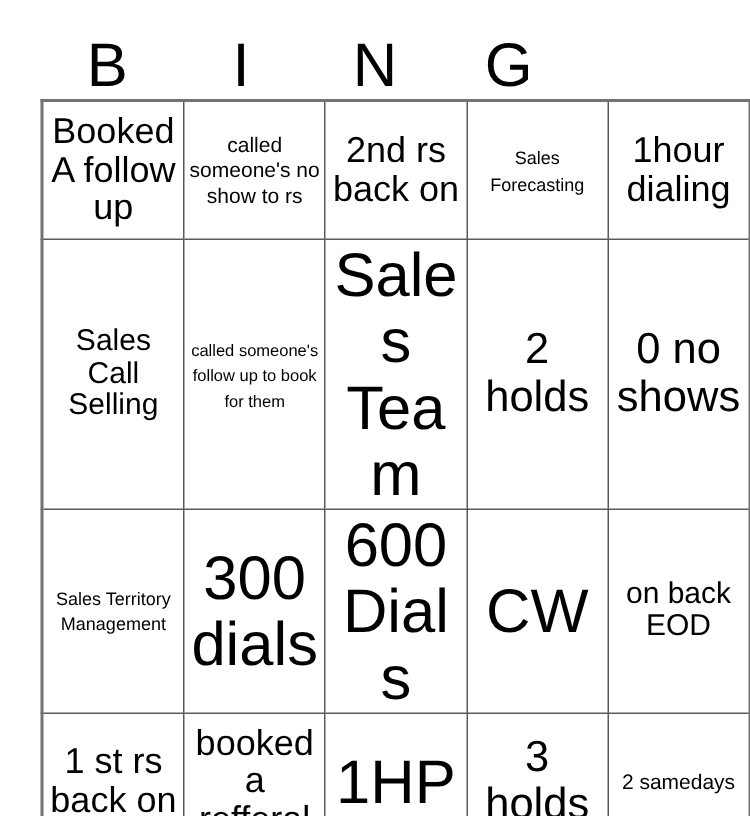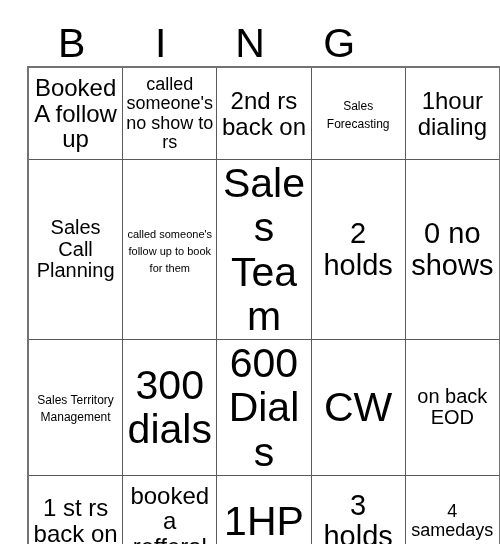--- a/index.html
+++ b/index.html
@@ -61,21 +61,21 @@
     line-height: 1.08;
     color: #000;
     word-wrap: break-word;
   }
 
   
   .fs-xxl { font-size: 41px; }
   .fs-xl  { font-size: 29px; }
   .fs-lg  { font-size: 24px; }
   .fs-md  { font-size: 20px; }
-  .fs-sm  { font-size: 18px; }
+  .fs-sm  { font-size: 14px; }
   .fs-xs  { font-size: 12px; }
   .fs-xxs { font-size: 11px; }
 </style>
 </head>
 <body>
 
 <div id="bingo-card">
 
   <div id="bingo-header">
     <div class="header-cell">B</div>
@@ -88,36 +88,36 @@
   <table id="bingo-grid">
     <tbody>
       <tr>
         <td><span class="fs-lg">Booked A follow up</span></td>
         <td><span class="fs-sm">called someone's no show to rs</span></td>
         <td><span class="fs-lg">2nd rs back on</span></td>
         <td><span class="fs-xs">Sales Forecasting</span></td>
         <td><span class="fs-lg">1hour dialing</span></td>
       </tr>
       <tr>
-        <td><span class="fs-md">Sales Call Planning</span></td>
+        <td><span class="fs-md">Sales Call Selling</span></td>
         <td><span class="fs-xxs">called someone's follow up to book for them</span></td>
         <td><span class="fs-xxl">Sales Team</span></td>
         <td><span class="fs-xl">2 holds</span></td>
         <td><span class="fs-xl">0 no shows</span></td>
       </tr>
       <tr>
         <td><span class="fs-xs">Sales Territory Management</span></td>
         <td><span class="fs-xxl">300 dials</span></td>
         <td><span class="fs-xxl">600 Dials</span></td>
         <td><span class="fs-xxl">CW</span></td>
         <td><span class="fs-md">on back EOD</span></td>
       </tr>
       <tr>
         <td><span class="fs-lg">1 st rs back on</span></td>
         <td><span class="fs-lg">booked a refferal</span></td>
         <td><span class="fs-xxl">1HP</span></td>
         <td><span class="fs-xl">3 holds</span></td>
-        <td><span class="fs-sm">4 samedays</span></td>
+        <td><span class="fs-sm">2 samedays</span></td>
       </tr>
     </tbody>
   </table>
 
 </div>
 
 </body></html>

